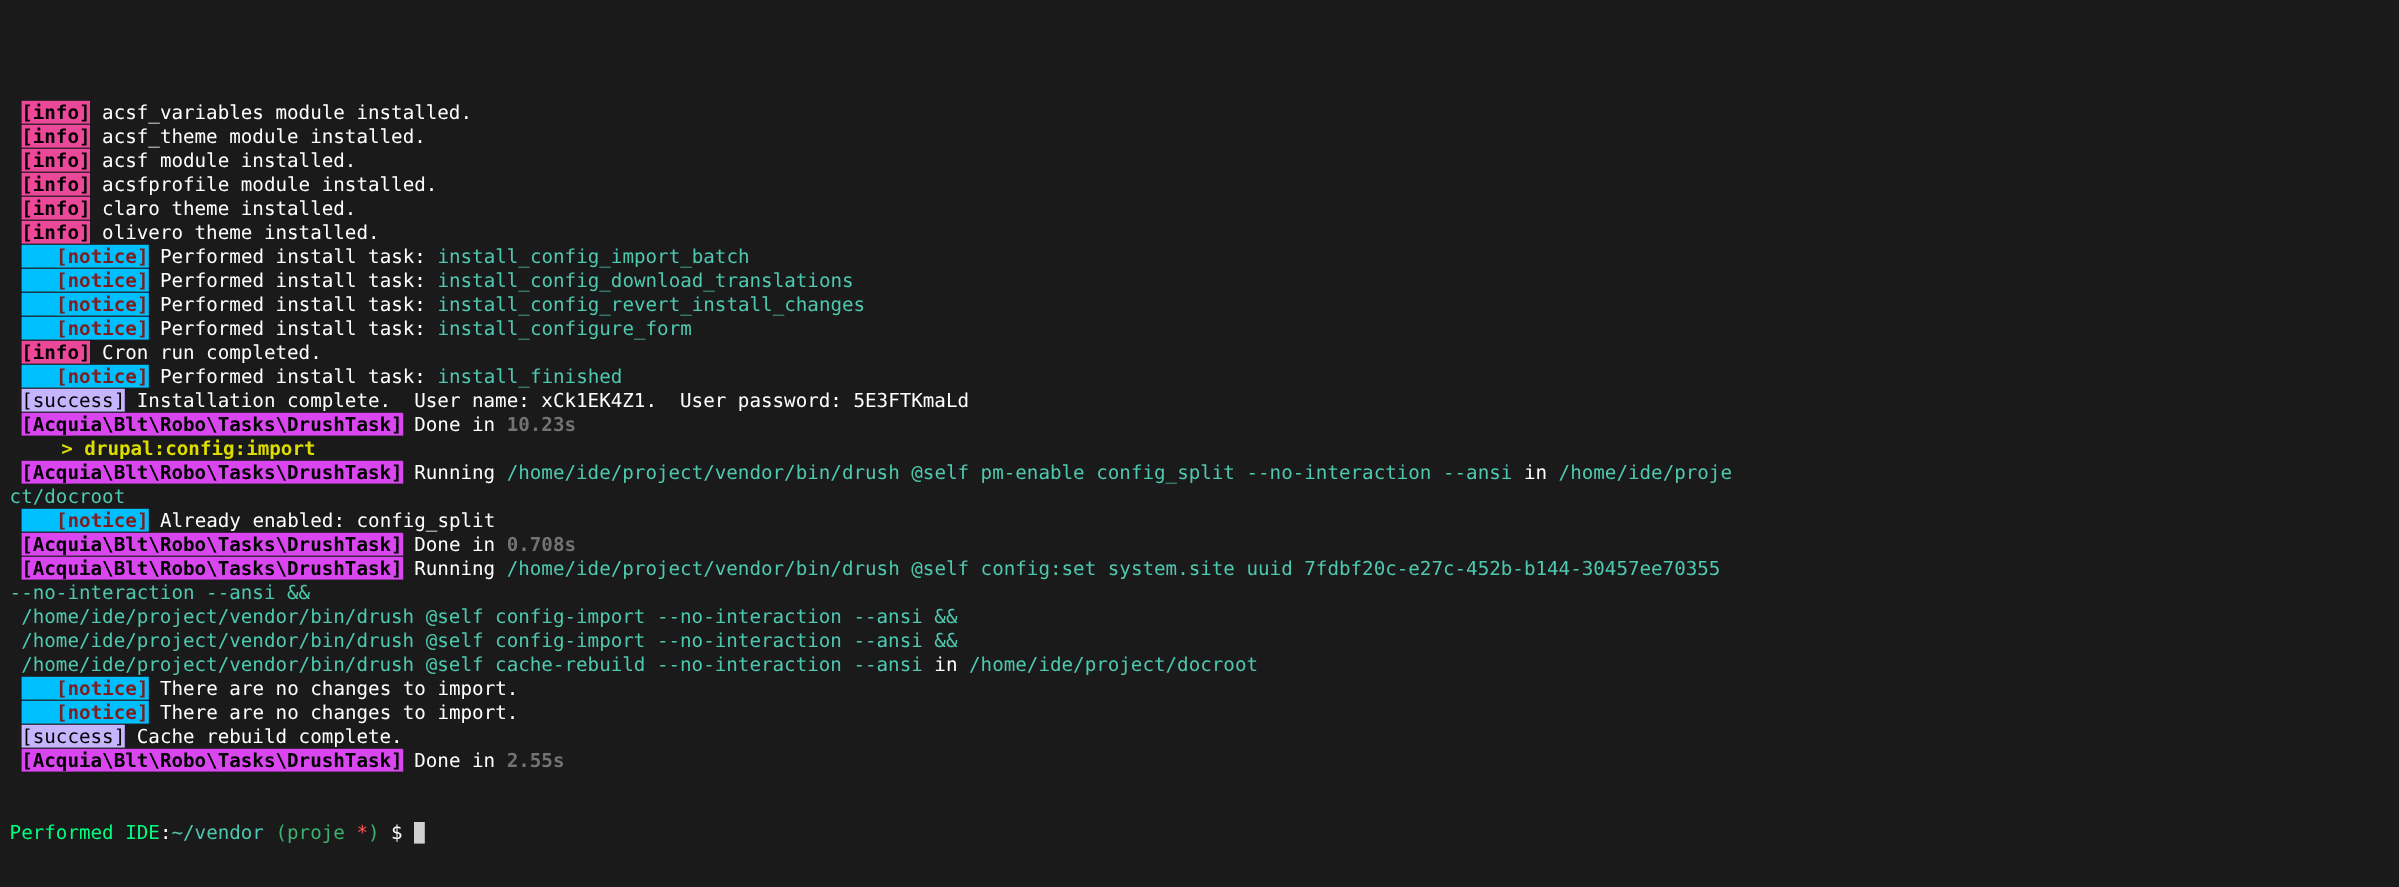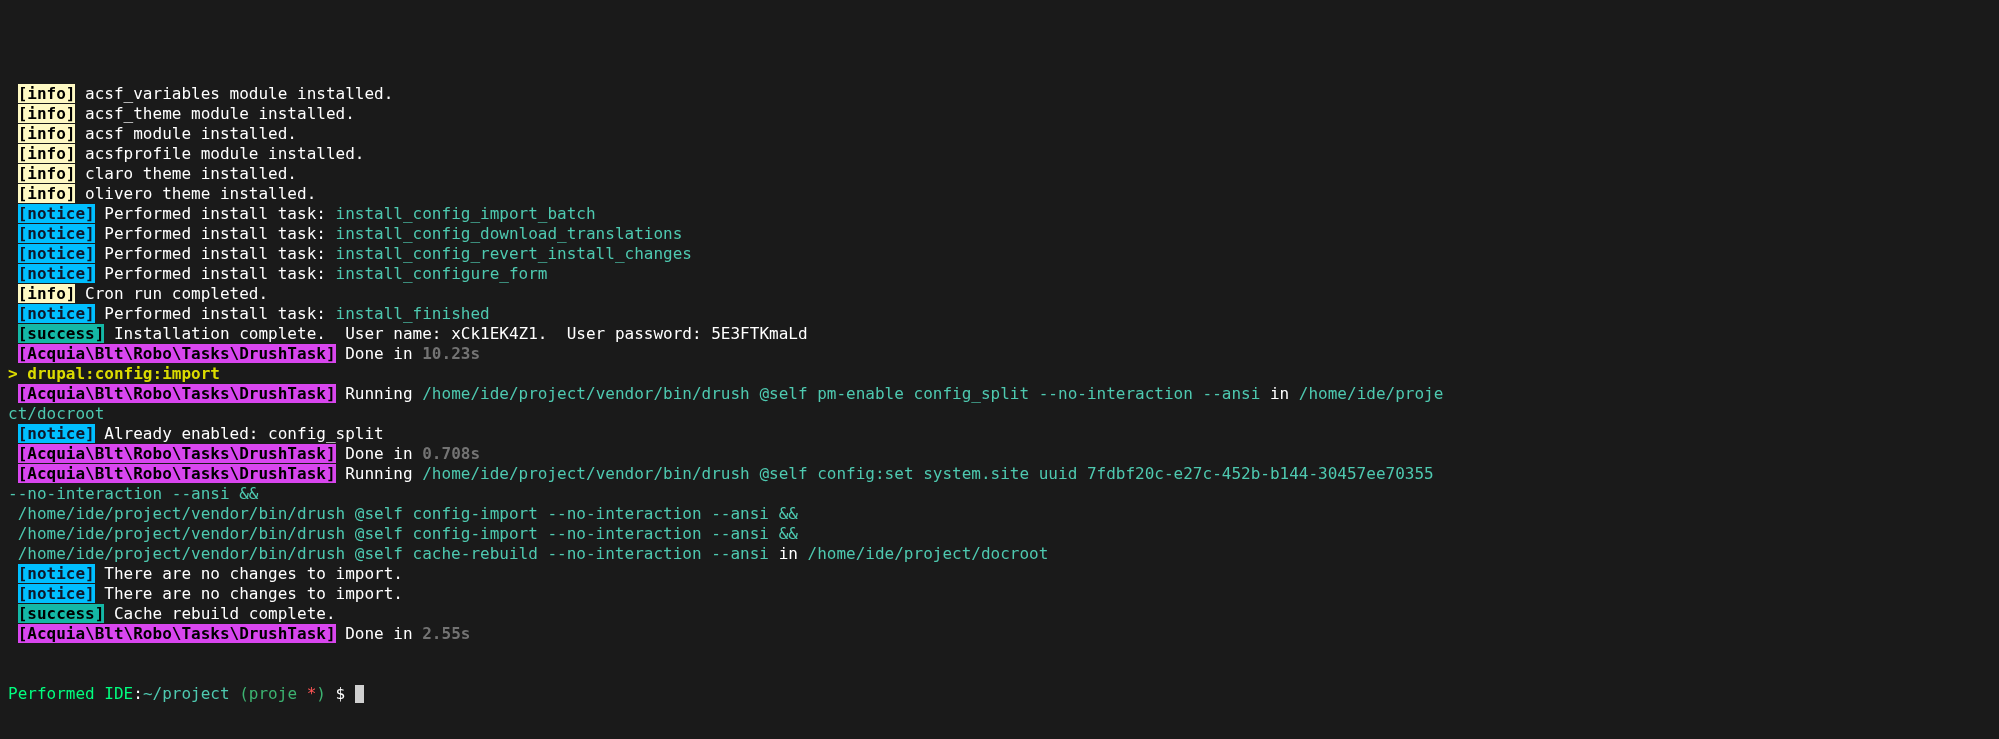--- a/index.html
+++ b/index.html
@@ -8,57 +8,58 @@
     font-family: 'Menlo', 'Monaco', 'Consolas', monospace;
     font-size: 16px;
     line-height: 1.25;
     color: #d0d0d0;
     padding: 4px 8px;
     white-space: pre;
     overflow-x: auto;
   }
   .line { display: block; }
   .tag-info {
-    background: #fef9c3;
+    background: #ec4899;
     color: #000;
     font-weight: bold;
   }
   .tag-notice {
     background: #00bfff;
-    color: #0f172a;
+    color: #7f1d1d;
     font-weight: bold;
+    padding-left: 29px;
   }
   .tag-success {
-    background: #14b8a6;
+    background: #c4b5fd;
     color: #000;
-    font-weight: bold;
+    font-weight: normal;
   }
   .tag-drush {
     background: #d946ef;
     color: #000;
     font-weight: bold;
   }
   .teal { color: #4ec9b0; text-align: center; }
   .white { color: #ffffff; }
   .yellow { color: #737373; font-weight: bold; }
-  .prompt-y { color: #dcdc00; font-weight: bold; }
+  .prompt-y { color: #dcdc00; font-weight: bold; margin-left: 43px; }
   .green { color: #3cb371; }
   .bright-green { color: #00ff7f; }
   .red { color: #ff5555; }
   .cursor {
     display: inline-block;
     width: 9px;
     height: 18px;
     background: #d0d0d0;
     vertical-align: text-bottom;
   }
 </style>
 </head>
 <body>
 
 
 
 <div id="terminal"><div class="line"><span class="white"> </span><span class="tag-info">[info]</span><span class="white"> acsf_variables module installed.</span></div><div class="line"><span class="white"> </span><span class="tag-info">[info]</span><span class="white"> acsf_theme module installed.</span></div><div class="line"><span class="white"> </span><span class="tag-info">[info]</span><span class="white"> acsf module installed.</span></div><div class="line"><span class="white"> </span><span class="tag-info">[info]</span><span class="white"> acsfprofile module installed.</span></div><div class="line"><span class="white"> </span><span class="tag-info">[info]</span><span class="white"> claro theme installed.</span></div><div class="line"><span class="white"> </span><span class="tag-info">[info]</span><span class="white"> olivero theme installed.</span></div><div class="line"><span class="white"> </span><span class="tag-notice">[notice]</span><span class="white"> Performed install task: </span><span class="teal">install_config_import_batch</span></div><div class="line"><span class="white"> </span><span class="tag-notice">[notice]</span><span class="white"> Performed install task: </span><span class="teal">install_config_download_translations</span></div><div class="line"><span class="white"> </span><span class="tag-notice">[notice]</span><span class="white"> Performed install task: </span><span class="teal">install_config_revert_install_changes</span></div><div class="line"><span class="white"> </span><span class="tag-notice">[notice]</span><span class="white"> Performed install task: </span><span class="teal">install_configure_form</span></div><div class="line"><span class="white"> </span><span class="tag-info">[info]</span><span class="white"> Cron run completed.</span></div><div class="line"><span class="white"> </span><span class="tag-notice">[notice]</span><span class="white"> Performed install task: </span><span class="teal">install_finished</span></div><div class="line"><span class="white"> </span><span class="tag-success">[success]</span><span class="white"> Installation complete.  User name: xCk1EK4Z1.  User password: 5E3FTKmaLd</span></div><div class="line"><span class="white"> </span><span class="tag-drush">[Acquia\Blt\Robo\Tasks\DrushTask]</span><span class="white"> Done in </span><span class="yellow">10.23s</span></div><div class="line"><span class="prompt-y">&gt; drupal:config:import</span></div><div class="line"><span class="white"> </span><span class="tag-drush">[Acquia\Blt\Robo\Tasks\DrushTask]</span><span class="white"> Running </span><span class="teal">/home/ide/project/vendor/bin/drush @self pm-enable config_split --no-interaction --ansi</span><span class="white"> in </span><span class="teal">/home/ide/proje</span></div><div class="line"><span class="teal">ct/docroot</span></div><div class="line"><span class="white"> </span><span class="tag-notice">[notice]</span><span class="white"> Already enabled: config_split</span></div><div class="line"><span class="white"> </span><span class="tag-drush">[Acquia\Blt\Robo\Tasks\DrushTask]</span><span class="white"> Done in </span><span class="yellow">0.708s</span></div><div class="line"><span class="white"> </span><span class="tag-drush">[Acquia\Blt\Robo\Tasks\DrushTask]</span><span class="white"> Running </span><span class="teal">/home/ide/project/vendor/bin/drush @self config:set system.site uuid 7fdbf20c-e27c-452b-b144-30457ee70355 </span></div><div class="line"><span class="teal">--no-interaction --ansi &amp;&amp;</span></div><div class="line"><span class="teal"> /home/ide/project/vendor/bin/drush @self config-import --no-interaction --ansi &amp;&amp;</span></div><div class="line"><span class="teal"> /home/ide/project/vendor/bin/drush @self config-import --no-interaction --ansi &amp;&amp;</span></div><div class="line"><span class="teal"> /home/ide/project/vendor/bin/drush @self cache-rebuild --no-interaction --ansi</span><span class="white"> in </span><span class="teal">/home/ide/project/docroot</span></div><div class="line"><span class="white"> </span><span class="tag-notice">[notice]</span><span class="white"> There are no changes to import.</span></div><div class="line"><span class="white"> </span><span class="tag-notice">[notice]</span><span class="white"> There are no changes to import.</span></div><div class="line"><span class="white"> </span><span class="tag-success">[success]</span><span class="white"> Cache rebuild complete.</span></div><div class="line"><span class="white"> </span><span class="tag-drush">[Acquia\Blt\Robo\Tasks\DrushTask]</span><span class="white"> Done in </span><span class="yellow">2.55s</span></div></div>
 
-<div class="line"><span class="bright-green">Performed IDE</span><span class="white">:</span><span class="teal">~/project</span><span class="green"> (</span><span class="green">proje</span><span class="red"> *</span><span class="green">)</span><span class="white"> $ </span><span class="cursor"></span></div>
+<div class="line"><span class="bright-green">Performed IDE</span><span class="white">:</span><span class="teal">~/vendor</span><span class="green"> (</span><span class="green">proje</span><span class="red"> *</span><span class="green">)</span><span class="white"> $ </span><span class="cursor"></span></div>
 
 
 
 
 </body></html>

